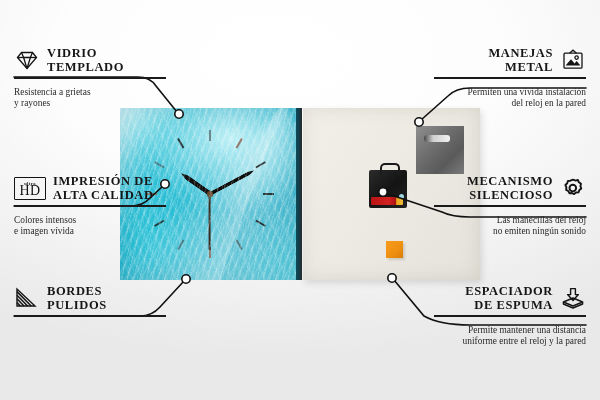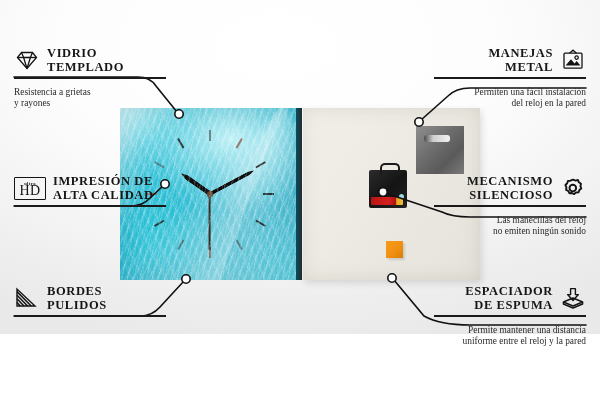--- a/index.html
+++ b/index.html
@@ -2,21 +2,21 @@
 <html><head>
 <meta charset="utf-8">
 <style>
   html,body{margin:0;padding:0;}
   body{
     width:600px;height:400px;overflow:hidden;
     font-family:"Liberation Serif",serif;
     background:#ffffff;
   }
   #stage{
-    position:relative;width:600px;height:334px;
+    position:relative;width:600px;height:400px;
     background:
       radial-gradient(ellipse 520px 300px at 46% 14%, #ffffff 0%, #fdfdfd 42%, #f3f3f3 72%, #e9e9e9 100%),
       linear-gradient(160deg,#ffffff 0%,#f7f7f7 45%,#e6e6e6 100%);
   }
   
   .product{position:absolute;left:120px;top:108px;width:360px;height:172px;}
   .clock-front{
     position:absolute;left:0;top:0;width:180px;height:172px;
     background:
       linear-gradient(118deg, rgba(255,255,255,.55) 0%, rgba(255,255,255,0) 26%),
@@ -242,20 +242,22 @@
   <div class="callout left" style="left:14px;top:174px;width:152px">
     <div class="co-head">
       <span class="hd-badge">
         <span class="u">ultra</span>
         <span class="h">HD</span>
       </span>
       <span class="co-title">IMPRESIÓN DE
 ALTA CALIDAD</span>
     </div>
     <div class="co-rule"></div>
+    <div class="co-sub">Colores intensos
+e imagen vívida</div>
   </div>
 
   <div class="callout left" style="left:14px;top:284px;width:152px">
     <div class="co-head">
       <span class="ico">
         <svg viewBox="0 0 26 22" width="26" height="22">
           <g stroke="#141414" stroke-width="1.5" fill="none">
             <path d="M3,2 L3,19 L21,19 Z" stroke-width="1.4"></path>
             <path d="M3,4.6 L17.2,19"></path>
             <path d="M3,8.2 L13.6,19"></path>
@@ -279,21 +281,21 @@
           <g fill="none" stroke="#141414" stroke-width="1.3">
             <path d="M9.5,4.2 L13,1.2 L16.5,4.2"></path>
             <rect x="4" y="4.2" width="18" height="15" rx="1"></rect>
             <path d="M5.6,16.4 L11,10.2 L14.6,14.4 L16.6,12 L20.4,16.4 Z" fill="#141414" stroke="none"></path>
             <circle cx="16.6" cy="8.6" r="1.7"></circle>
           </g>
         </svg>
       </span>
     </div>
     <div class="co-rule"></div>
-    <div class="co-sub">Permiten una fácil instalación
+    <div class="co-sub">Permiten una vívida instalación
 del reloj en la pared</div>
   </div>
 
   <div class="callout right" style="left:434px;top:174px;width:152px">
     <div class="co-head">
       <span class="co-title">MECANISMO
 SILENCIOSO</span>
       <span class="ico">
         <svg viewBox="0 0 26 22" width="26" height="22">
           <g fill="none" stroke="#141414" stroke-width="1.9" stroke-linejoin="round">

